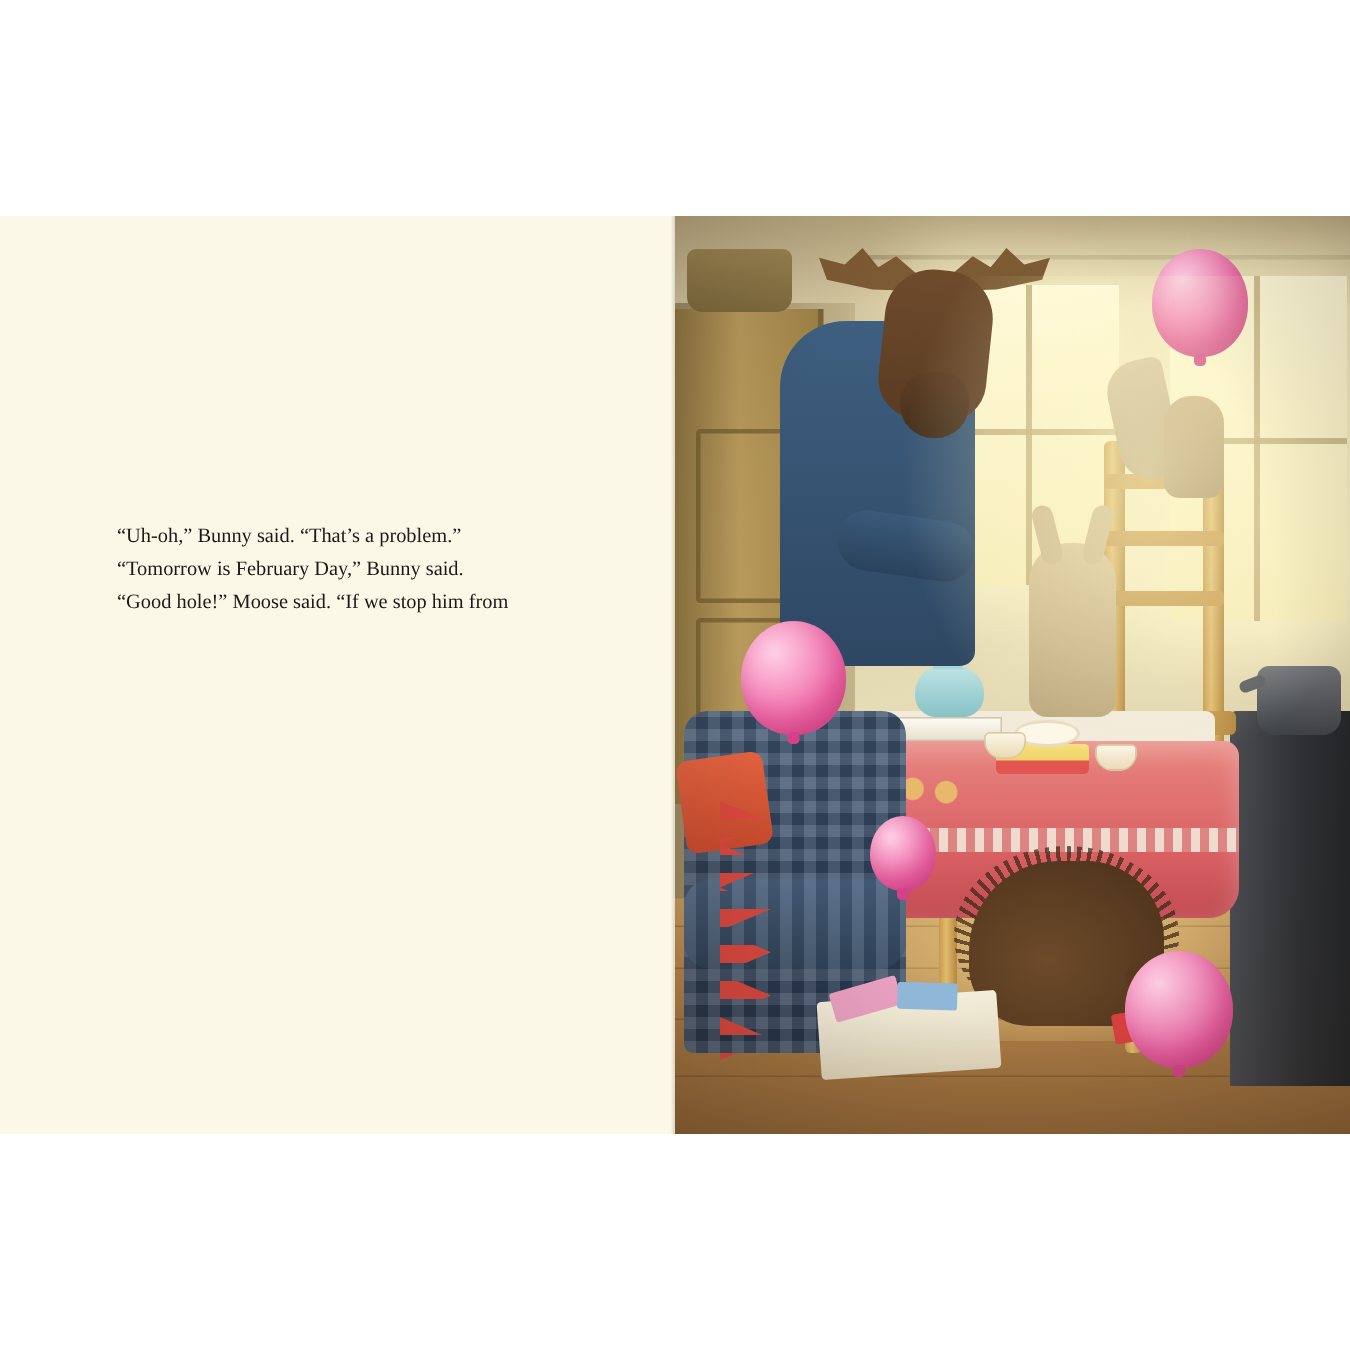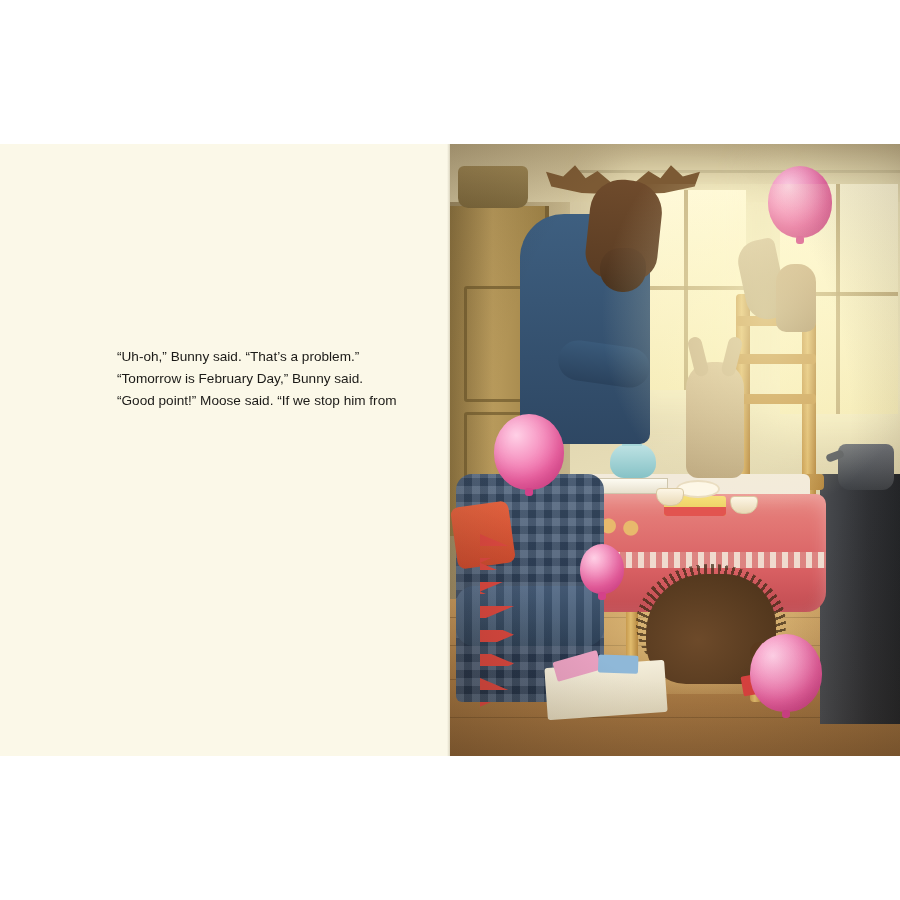--- a/index.html
+++ b/index.html
@@ -35,22 +35,21 @@
     background: linear-gradient(to right, rgba(200,190,160,0.0), rgba(160,150,120,0.35));
   }
   .body-text {
     position: absolute;
     left: 78px;
     top: 202px;
     width: 300px;
     font-size: 13.6px;
     line-height: 1.62;
     color: #1b1a17;
-    font-family: Liberation Sans, sans-serif;
-    margin-left: 39px;
+    font-family: Liberation Serif, serif;
   }
   .body-text p { margin: 0; }
 
   
   .page-right {
     position: relative;
     width: 450px;
     height: 612px;
     overflow: hidden;
     background: #e8d9b4;
@@ -352,21 +351,21 @@
 </style>
 </head>
 <body>
 
 <div class="page-spread">
 
   <div class="page-left">
     <div class="body-text">
       <p>“Uh-oh,” Bunny said. “That’s a problem.”</p>
       <p>“Tomorrow is February Day,” Bunny said.</p>
-      <p>“Good point!” Moose said. “If we stop him from</p>
+      <p>“Good hole!” Moose said. “If we stop him from</p>
     </div>
     <div class="edge"></div>
   </div>
 
   <div class="page-right">
     <div class="illo">
 
       <div class="wall"></div>
       <div class="wall-left"></div>
       <div class="ceiling"></div>

